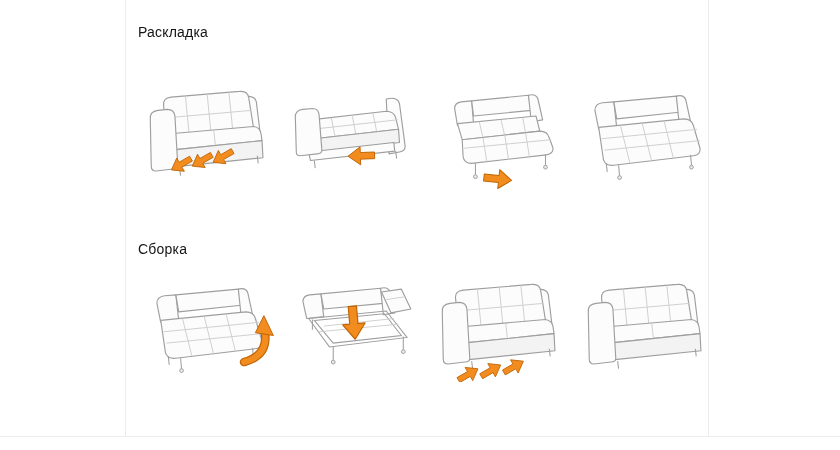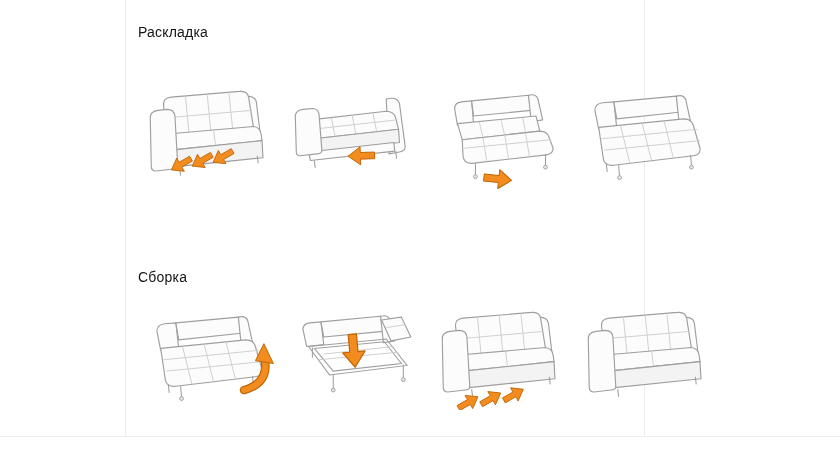--- a/index.html
+++ b/index.html
@@ -7,31 +7,31 @@
     width:840px;height:450px;background:#ffffff;
     font-family:"Liberation Sans", sans-serif;
     overflow:hidden;
   }
   .page{position:relative;width:840px;height:450px;background:#ffffff;}
   .page::after{
     content:"";position:absolute;left:0;right:0;top:436px;
     border-top:1px solid #ededed;
   }
   .panel{
-    position:absolute;left:125px;top:0;width:520px;height:437px;
+    position:absolute;left:125px;top:0;width:584px;height:437px;
     box-sizing:border-box;
     border-left:1px solid #ececec;border-right:1px solid #ececec;
     background:#ffffff;
     padding:24px 8px 8px 12px;
   }
   .sec-title{
     font-size:14px;font-weight:400;color:#141414;margin:0;
     line-height:16px;letter-spacing:.2px;
   }
-  .sec-title.second{margin-top:80px;}
+  .sec-title.second{margin-top:52px;}
   .row{
     display:grid;grid-template-columns:repeat(4,1fr);
     column-gap:4px;align-items:center;
   }
   .row.first{margin-top:40px;}
   .row.second{margin-top:16px;}
   figure.step{margin:0;display:flex;align-items:center;justify-content:center;}
   svg.illus{width:142px;height:109px;display:block;}
   .ln{stroke:#9e9e9e;stroke-width:1.2;fill:#fcfcfc;stroke-linejoin:round;stroke-linecap:round;}
   .shade{fill:#f3f3f3;}

